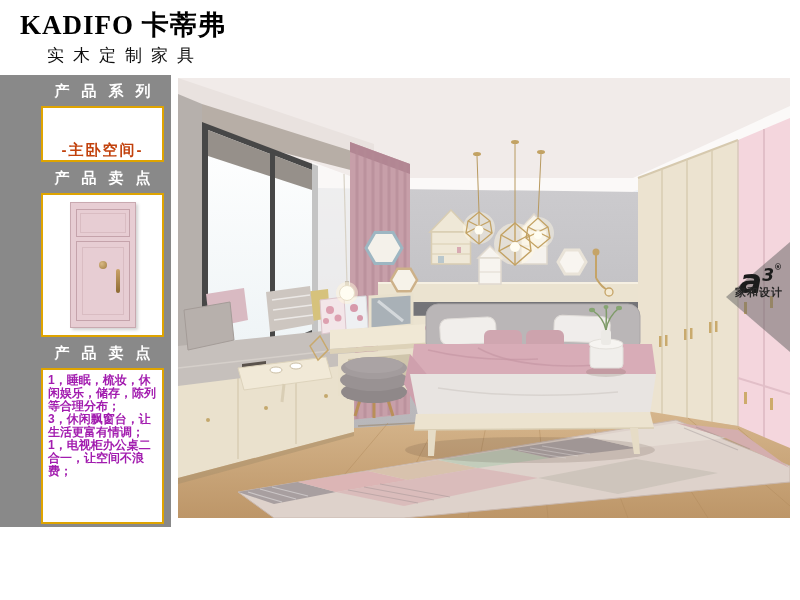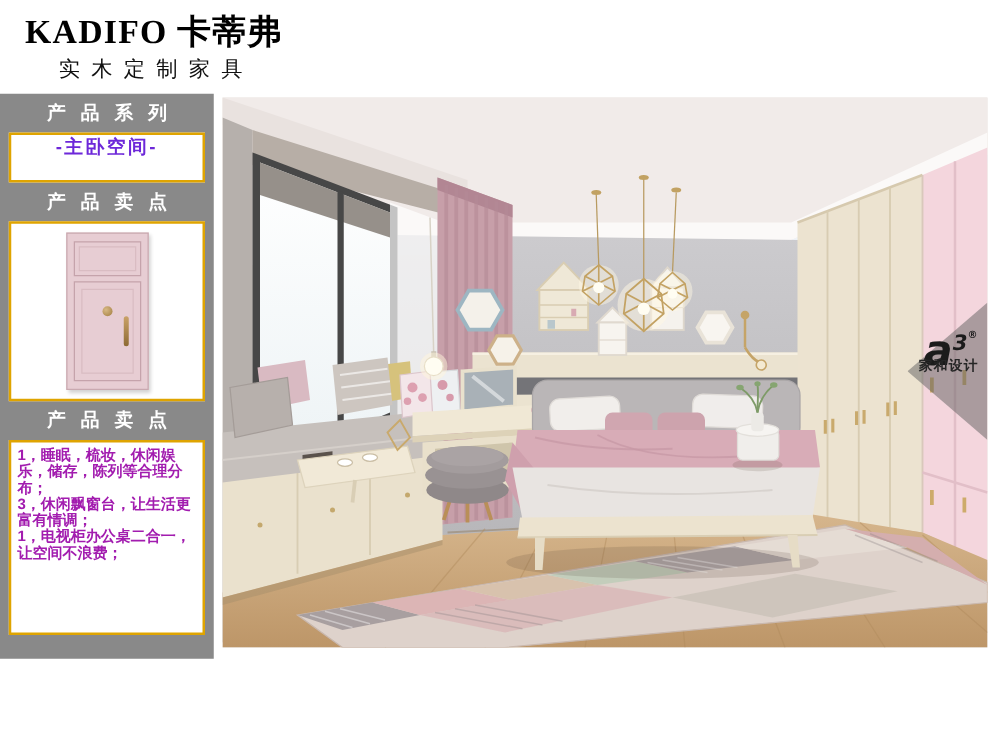--- a/index.html
+++ b/index.html
@@ -13,32 +13,32 @@
     font-family:Liberation Serif, serif; font-weight:bold;
     font-size:27px; letter-spacing:1px; color:#000;
   }
   .tagline {
     position:absolute; left:47px; top:44px;
     font-size:17px; letter-spacing:9px; color:#101010; font-weight:500;
   }
   
   .sidebar {
     position:absolute; left:0; top:75px; width:171px; height:452px;
-    background:#898989; box-sizing:border-box; padding-top:5px;
+    background:#898989; box-sizing:border-box; padding-top:5px;padding-left:34px;
   }
   .side-label {
     color:#fff; font-size:15px; font-weight:bold; letter-spacing:12px;
     text-align:center; padding-left:12px; height:22px; line-height:22px; margin-bottom:4px;
   }
   .gold-box {
     background:#fff; border:2px solid #dfa400; margin:0 7px 5px 7px; box-sizing:border-box;
   }
   .series-box {
-    height:40px; display:flex; align-items:flex-start; justify-content:center;
-    font-size:15px; font-weight:bold; color:#6d28d9; letter-spacing:2px;
+    height:56px; display:flex; align-items:flex-end; justify-content:center;
+    font-size:15px; font-weight:bold; color:#c2410c; letter-spacing:2px;
   }
   .door-box { height:144px; display:flex; align-items:center; justify-content:center; }
   .points-box {
     height:156px; padding:4px 5px; font-size:12px; font-weight:bold;
     color:#a21caf; line-height:13px;
   }
   
   .door {
     width:64px; height:124px; background:#e7cdd3; border:1px solid #c9a9b0;
     position:relative; box-shadow:2px 2px 3px rgba(0,0,0,0.18);

